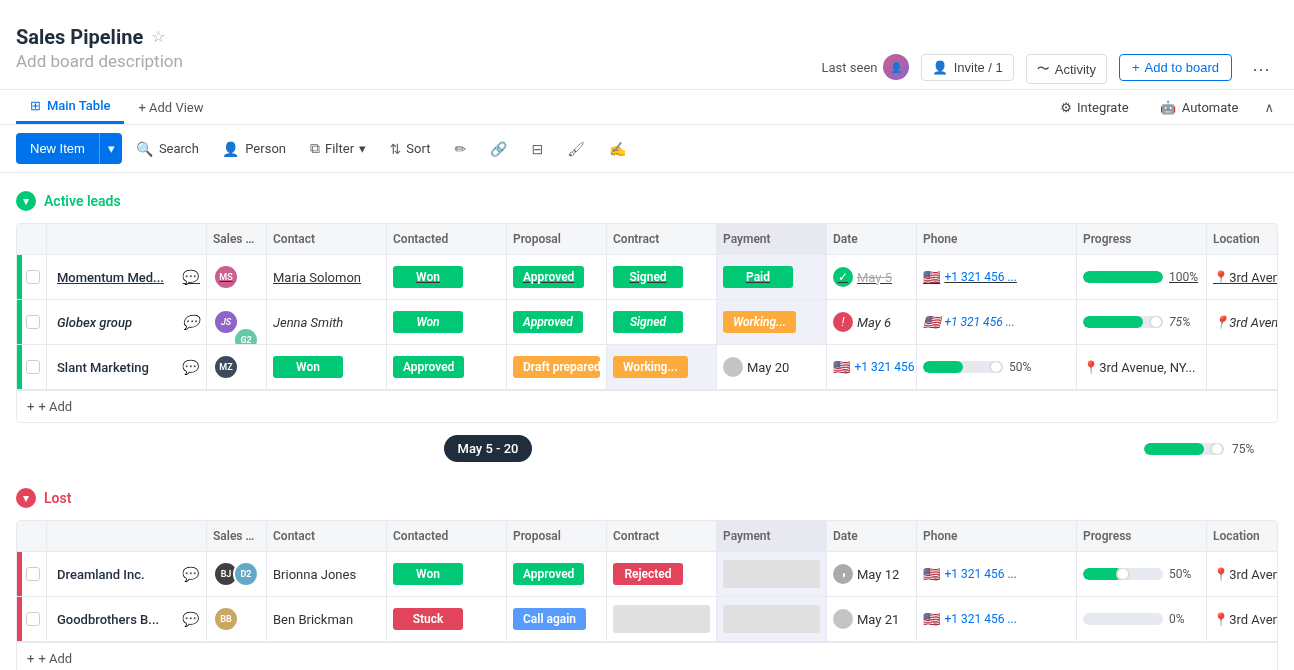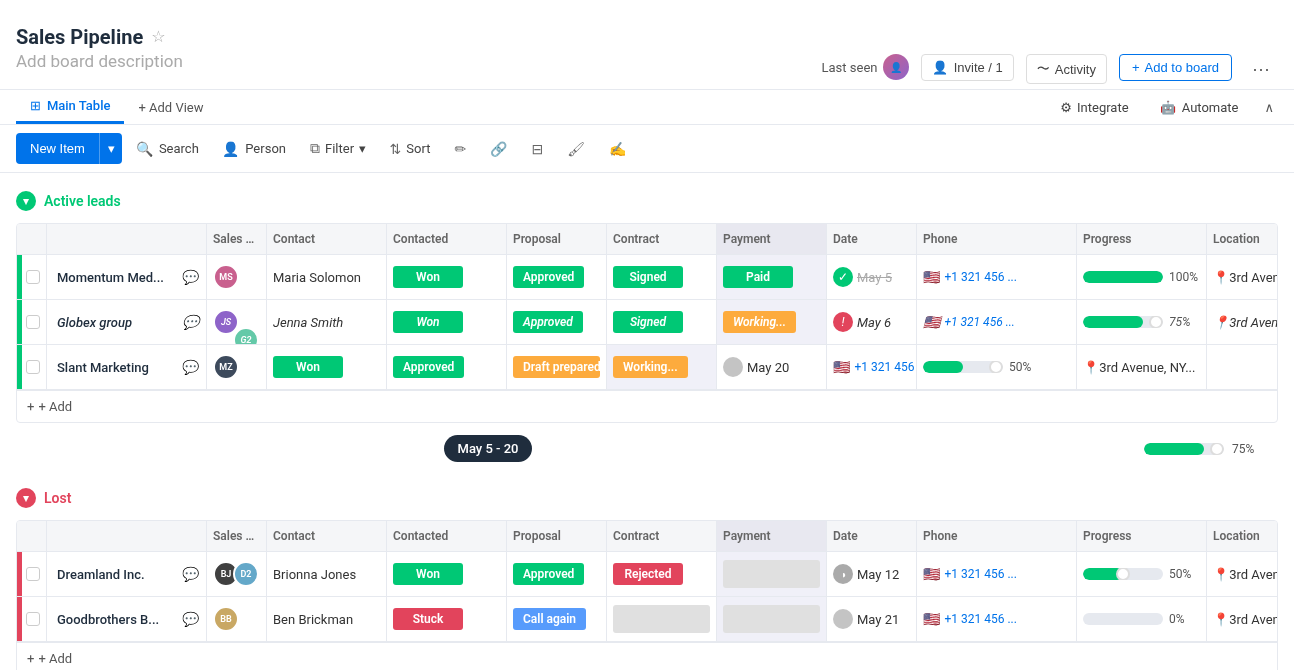--- a/index.html
+++ b/index.html
@@ -217,21 +217,21 @@
         <div class="table-header-cell">Contacted</div>
         <div class="table-header-cell">Proposal</div>
         <div class="table-header-cell">Contract</div>
         <div class="table-header-cell payment-col">Payment</div>
         <div class="table-header-cell">Date</div>
         <div class="table-header-cell">Phone</div>
         <div class="table-header-cell">Progress</div>
         <div class="table-header-cell">Location</div>
       </div>
 
-      <div class="table-row" style="position:relative;">
+      <div class="table-row" style="position:relative;text-decoration:underline;">
         <div style="position:absolute;left:0;top:0;bottom:0;width:5px;background:#00c875;"></div>
         <div class="cell checkbox-cell" style="padding-left:8px;">
             <div class="checkbox"></div>
           </div>
         <div class="cell" style="padding-left:10px;">
           <span class="item-name">Momentum Med...</span>
           <span class="comment-icon">💬</span>
         </div>
         <div class="cell">
           <div class="avatars">

